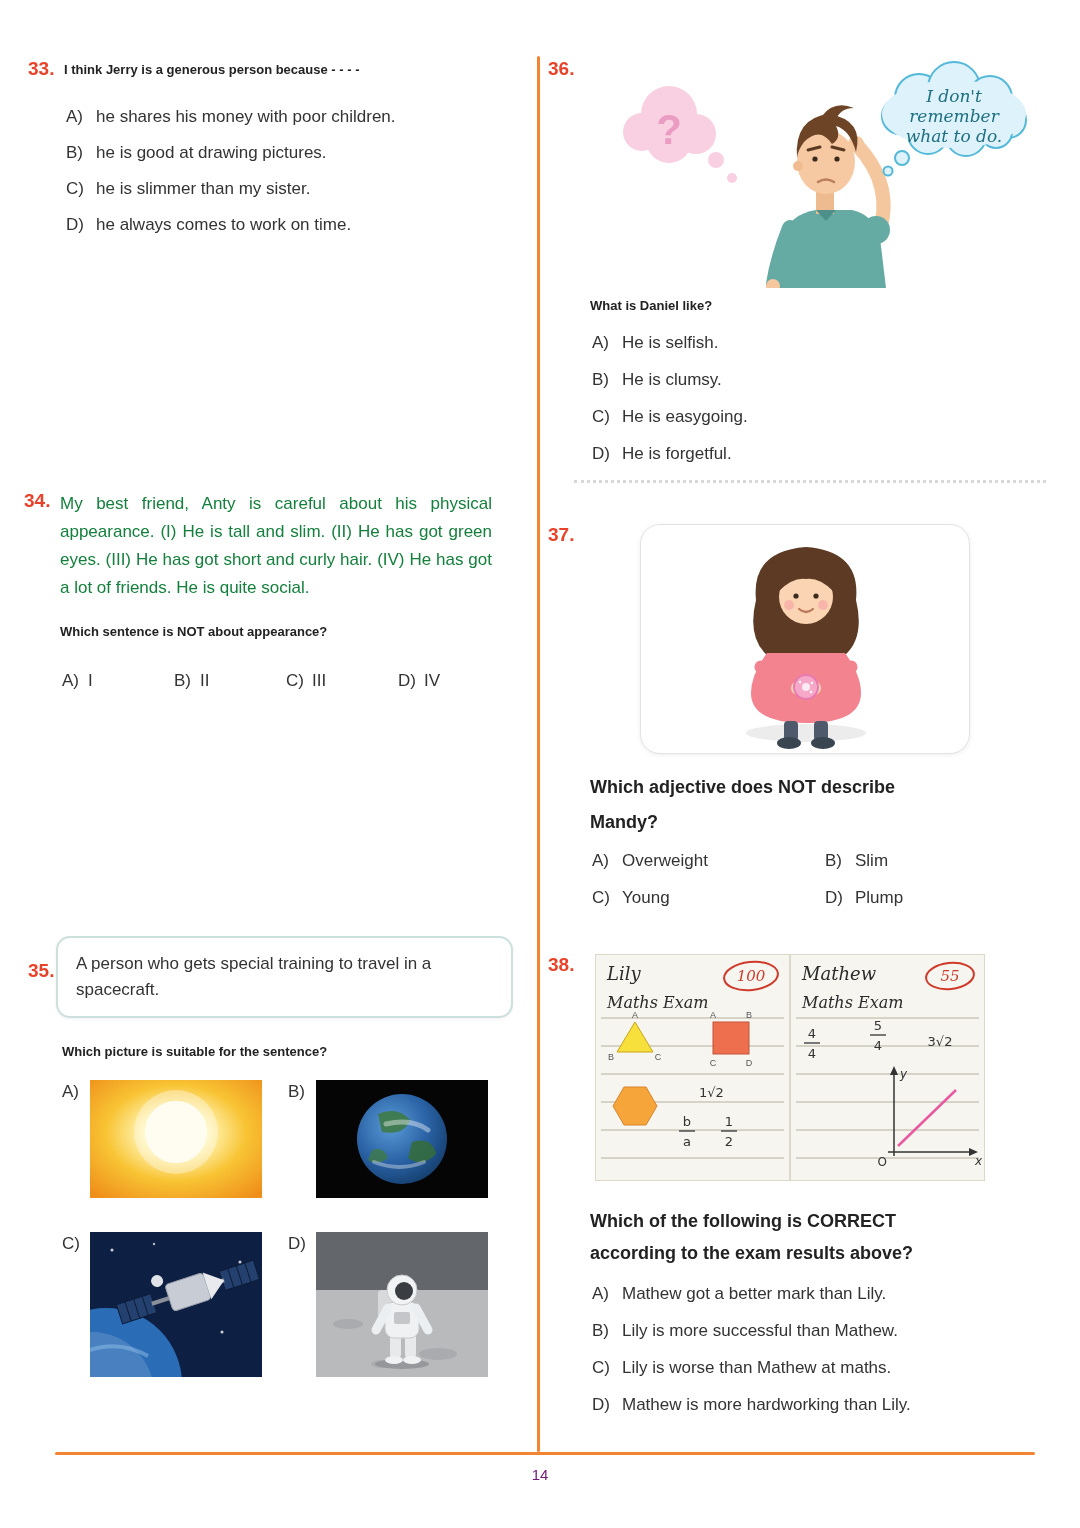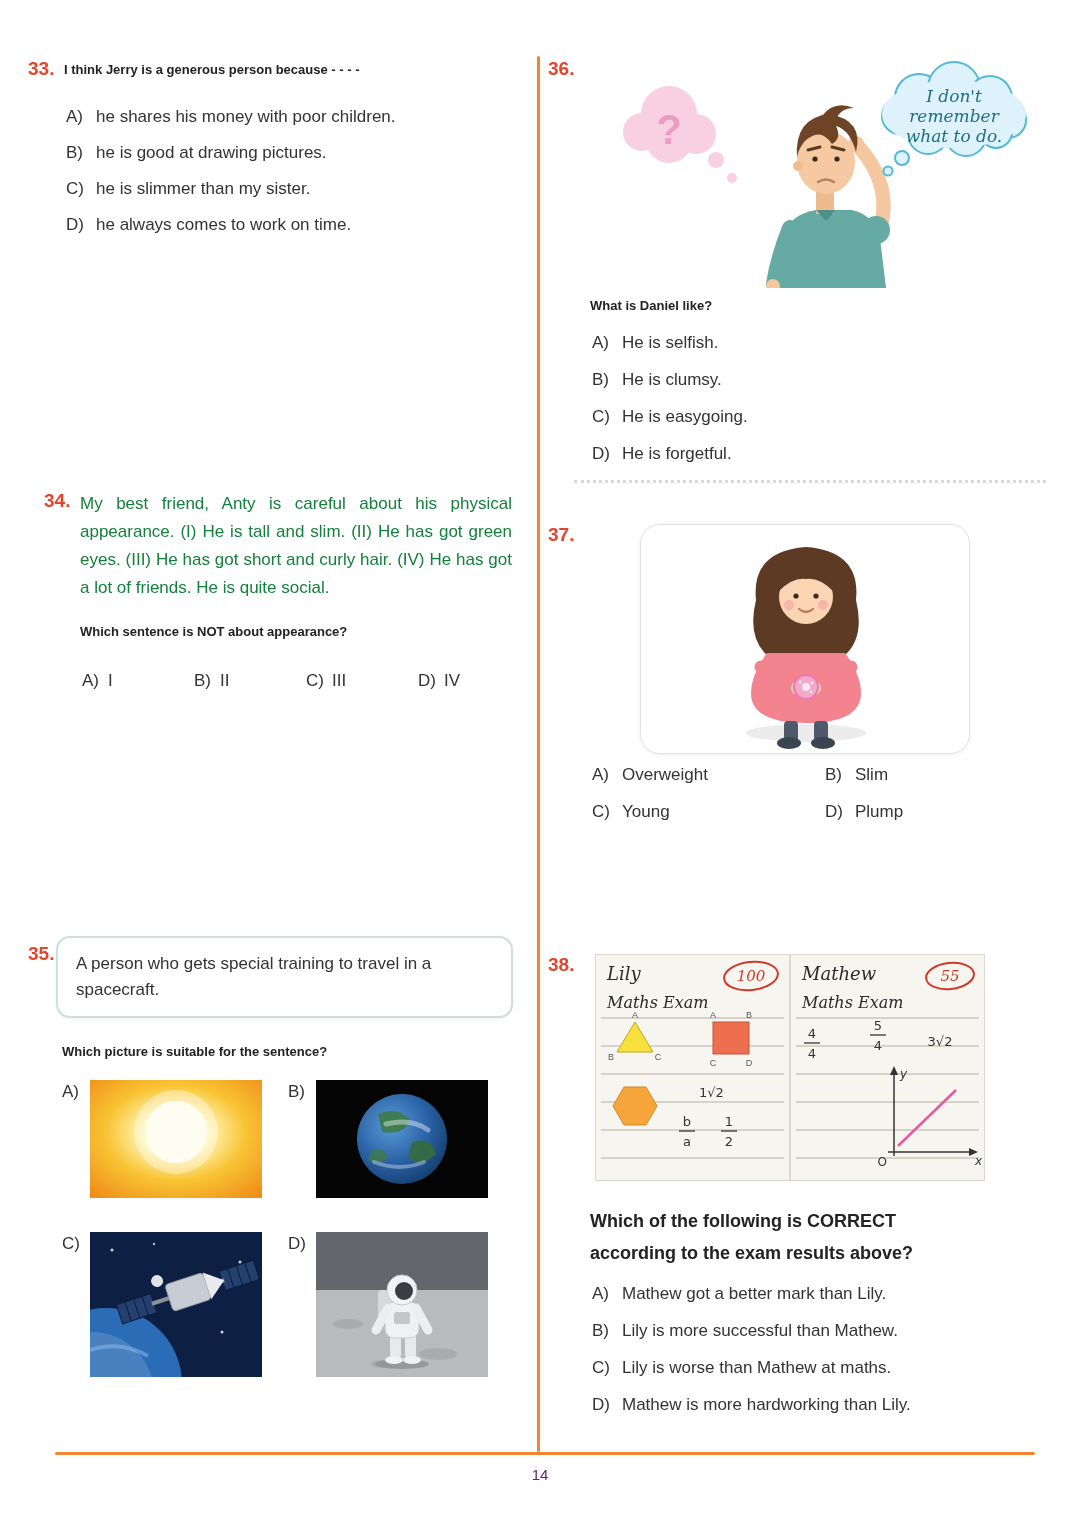--- a/index.html
+++ b/index.html
@@ -16,31 +16,31 @@
   .opts { }
   .opt { display:flex; margin-bottom:14px; font-size:17px; color:#333; line-height:22px; }
   .ol { width:30px; flex:none; }
 
   
   #q33 { left:28px; top:58px; width:495px; }
   #q33 .stem { margin-left:36px; }
   #q33 .opts { margin:24px 0 0 38px; }
 
   
-  #q34 { left:44px; top:490px; width:495px; }
+  #q34 { left:24px; top:490px; width:495px; }
   #q34 .passage { margin-left:36px; width:432px; font-size:17px; color:#15803d; line-height:28px; text-align:justify; }
   #q34 .stem { margin:18px 0 0 36px; }
   #q34 .opts { display:flex; margin:26px 0 0 38px; }
   #q34 .opt { margin-bottom:0; width:112px; }
   #q34 .opt:last-child { width:auto; }
   #q34 .ol { width:26px; }
 
   
   #q35 { left:28px; top:936px; width:495px; }
-  #q35 .qnum { top:7px; }
+  #q35 .qnum { top:24px; }
   #q35 .defbox { margin-left:28px; width:457px; border:2px solid #cde0dd; border-radius:14px; background:#fff;
                  padding:13px 18px; font-size:17px; color:#333; line-height:26px; box-shadow:0 1px 3px rgba(0,0,0,.06); }
   #q35 .stem { margin:22px 0 0 34px; }
   #q35 .pics { margin:16px 0 0 34px; }
   #q35 .pic-row { display:flex; align-items:flex-start; }
   #q35 .pic-row + .pic-row { margin-top:34px; }
   #q35 .pic-label { width:28px; font-size:17px; color:#333; padding-top:2px; flex:none; }
   #q35 .pic { flex:none; line-height:0; }
   #q35 .pic-gap { width:26px; flex:none; }
 
@@ -329,20 +329,21 @@
           <circle cx="157" cy="163" r="7" fill="#fbd4b4"></circle>
           <circle cx="173" cy="163" r="7" fill="#fbd4b4"></circle>
           <circle cx="165" cy="162" r="12" fill="#f6a8c8" stroke="#e87ab0" stroke-width="2"></circle>
           <circle cx="165" cy="162" r="4" fill="#fdeaf3"></circle>
           <circle cx="159" cy="157" r="1.2" fill="#fff"></circle>
             <circle cx="171" cy="158" r="1.2" fill="#fff"></circle>
             <circle cx="170" cy="167" r="1.2" fill="#fff"></circle>
         </g>
       </svg>
     </div>
+    <p class="stem">Which adjective does NOT describe Mandy?</p>
     <div class="opts">
       <div class="opt">
           <span class="ol">A)</span>
           <span class="ot">Overweight</span>
         </div>
       <div class="opt">
           <span class="ol">B)</span>
           <span class="ot">Slim</span>
         </div>
       <div class="opt">

